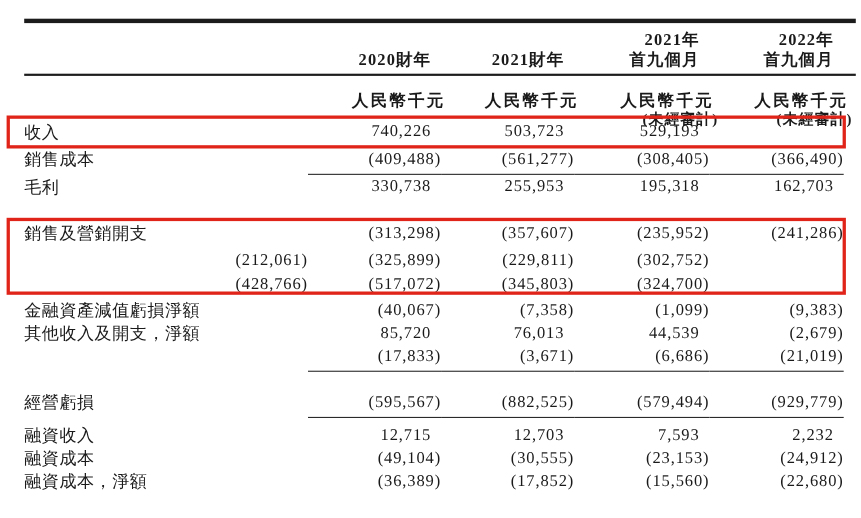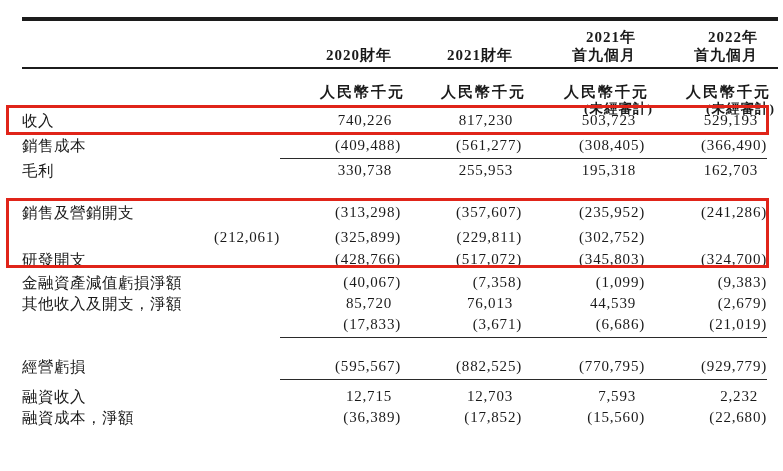--- a/index.html
+++ b/index.html
@@ -77,21 +77,20 @@
       </div>
     </div>
   <div class="rows">
       <div class="hl hl-1">
         <div class="row">
     <div class="cell label">
       <span class="lbl">收入</span>
       <span class="leader"></span>
     </div>
   <div class="cell num"><span class="val" style="padding-right: 9px;">740,226</span></div>
-          <div class="cell num"><span class="val" style="padding-right: 9px;">817,230</span></div>
           <div class="cell num"><span class="val" style="padding-right: 9px;">503,723</span></div>
           <div class="cell num"><span class="val" style="padding-right: 9px;">529,193</span></div>
         </div>
       </div>
       <div class="row" style="margin-top: 4px;">
     <div class="cell label">
       <span class="lbl">銷售成本</span>
       <span class="leader"></span>
     </div>
   <div class="cell num"><span class="val u">(409,488)</span></div>
@@ -120,24 +119,20 @@
           <div class="cell num"><span class="val">(235,952)</span></div>
           <div class="cell num"><span class="val">(241,286)</span></div>
         </div>
         <div class="row" style="margin-top: 4px;">
   <div class="cell num"><span class="val">(212,061)</span></div>
           <div class="cell num"><span class="val">(325,899)</span></div>
           <div class="cell num"><span class="val">(229,811)</span></div>
           <div class="cell num"><span class="val">(302,752)</span></div>
         </div>
         <div class="row" style="margin-top: 1px;">
-    <div class="cell label">
-      <span class="lbl">研發開支</span>
-      <span class="leader"></span>
-    </div>
   <div class="cell num"><span class="val">(428,766)</span></div>
           <div class="cell num"><span class="val">(517,072)</span></div>
           <div class="cell num"><span class="val">(345,803)</span></div>
           <div class="cell num"><span class="val">(324,700)</span></div>
         </div>
       </div>
       <div class="row" style="margin-top: 2px;">
     <div class="cell label">
       <span class="lbl">金融資產減值虧損淨額</span>
       <span class="leader"></span>
@@ -166,35 +161,45 @@
         <div class="cell num"><span class="val u">(6,686)</span></div>
         <div class="cell num"><span class="val u">(21,019)</span></div>
       </div>
       <div class="row" style="margin-top: 21px;">
     <div class="cell label">
       <span class="lbl">經營虧損</span>
       <span class="leader"></span>
     </div>
   <div class="cell num"><span class="val u">(595,567)</span></div>
         <div class="cell num"><span class="val u">(882,525)</span></div>
-        <div class="cell num"><span class="val u">(770,795)</span></div>
+        <div class="cell num"><span class="val u">(579,494)</span></div>
         <div class="cell num"><span class="val u">(929,779)</span></div>
       </div>
       <div class="row" style="margin-top: 9px;">
     <div class="cell label">
       <span class="lbl">融資收入</span>
       <span class="leader"></span>
     </div>
   <div class="cell num"><span class="val" style="padding-right: 9px;">12,715</span></div>
         <div class="cell num"><span class="val" style="padding-right: 9px;">12,703</span></div>
         <div class="cell num"><span class="val" style="padding-right: 9px;">7,593</span></div>
         <div class="cell num"><span class="val" style="padding-right: 9px;">2,232</span></div>
       </div>
       <div class="row">
     <div class="cell label">
+      <span class="lbl">融資成本</span>
+      <span class="leader"></span>
+    </div>
+  <div class="cell num"><span class="val">(49,104)</span></div>
+        <div class="cell num"><span class="val">(30,555)</span></div>
+        <div class="cell num"><span class="val">(23,153)</span></div>
+        <div class="cell num"><span class="val">(24,912)</span></div>
+      </div>
+      <div class="row">
+    <div class="cell label">
       <span class="lbl">融資成本，淨額</span>
       <span class="leader"></span>
     </div>
   <div class="cell num"><span class="val">(36,389)</span></div>
         <div class="cell num"><span class="val">(17,852)</span></div>
         <div class="cell num"><span class="val">(15,560)</span></div>
         <div class="cell num"><span class="val">(22,680)</span></div>
       </div>
     </div>
 </div>

